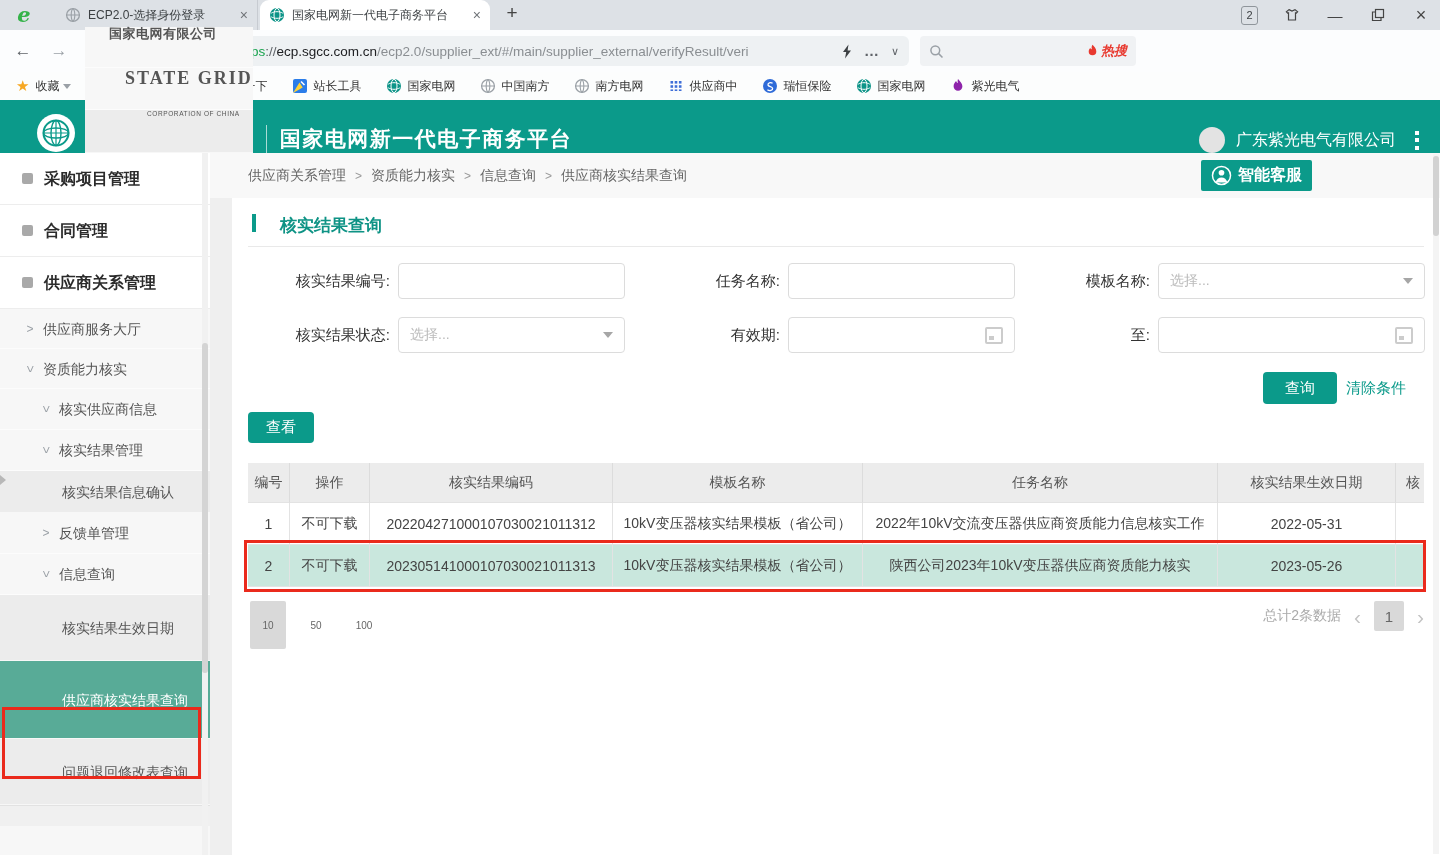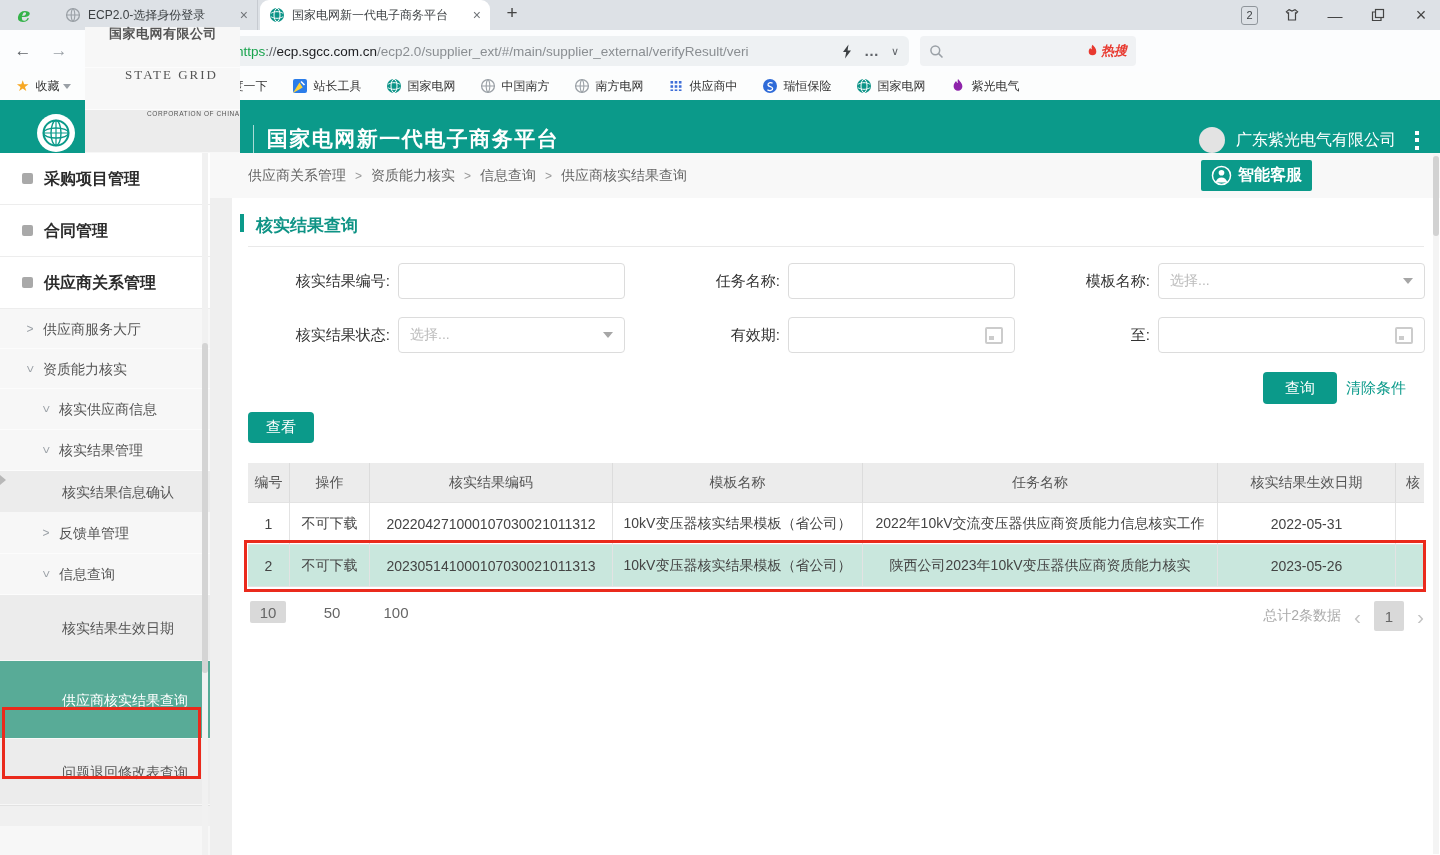--- a/index.html
+++ b/index.html
@@ -54,21 +54,21 @@
   .ic-star{color:#f7a824;font-size:15px;font-style:normal}
   .bk-caret{width:0;height:0;border-left:4px solid transparent;border-right:4px solid transparent;border-top:5px solid #9aa0a6;margin-left:4px}
   .bk{display:flex;align-items:center;gap:5px;margin-right:25px;white-space:nowrap}
   .bk .bico{width:16px;height:16px;flex:0 0 auto}
 
   
   .appheader{position:absolute;left:0;top:100px;right:0;height:53px;background:#0b9a8a;display:flex;align-items:flex-end;color:#fff}
   .sg-logo{width:40px;height:40px;margin-left:36px;flex:0 0 auto}
   .org{margin-left:9px;line-height:1.12}
   .org .l1{font-size:13px;font-weight:bold;letter-spacing:.5px}
-  .org .l2{font-size:13px;font-weight:normal;font-family:"Liberation Serif","DejaVu Serif",serif;letter-spacing:2px}
+  .org .l2{font-size:18px;font-weight:bold;font-family:"Liberation Serif","DejaVu Serif",serif;letter-spacing:2px}
   .org .l3{font-size:6.5px;letter-spacing:.6px}
   .hdr-div{width:1px;height:28px;background:rgba(255,255,255,.65);margin:0 13px}
   .hdr-title{font-size:21px;font-weight:bold;letter-spacing:1.5px}
   .hdr-right{margin-left:auto;display:flex;align-items:center;margin-right:18px}
   .avatar{width:26px;height:26px;border-radius:50%;background:#e3e3e3}
   .company{font-size:16px;margin-left:11px}
   .kebab{display:flex;flex-direction:column;gap:3.5px;margin-left:16px;padding:3px}
   .kebab i{width:4px;height:4px;background:#fff;display:block}
 
   
@@ -92,21 +92,21 @@
     border-bottom:5px solid transparent;border-left:6px solid #b8b8b8}
 
   
   .main{position:absolute;left:210px;top:153px;right:0;bottom:0;background:#efefef}
   .crumbbar{position:absolute;left:0;right:0;top:0;height:45px;background:#f8f8f8;display:flex;align-items:center;padding-left:38px;box-sizing:border-box}
   .crumb{font-size:14px;color:#666}
   .crumb-sep{font-size:12px;color:#999;margin:0 9px}
   .svc-btn{position:absolute;right:128px;top:7px;height:31px;background:#0b9a8a;border-radius:2px;color:#fff;
     display:flex;align-items:center;gap:6px;padding:0 10px;font-size:16px;font-weight:bold}
   .card{position:absolute;left:22px;top:45px;right:0;bottom:0;background:#fff}
-  .sec-title{position:absolute;left:8px;top:16px;display:flex;align-items:flex-start;gap:12px}
+  .sec-title{position:absolute;left:20px;top:16px;display:flex;align-items:flex-start;gap:24px}
   .sec-title .bar{width:4px;height:18px;background:#0b9a8a}
   .sec-title .txt{font-size:17px;font-weight:bold;color:#0e9385}
   .hr{position:absolute;left:16px;right:16px;top:48px;border-top:1px solid #e9e9e9}
 
   .fcell{position:absolute;display:flex;align-items:center;height:36px}
   .fr1{top:65px}.fr2{top:119px}
   .fc1{left:8px}.fc2{left:408px}.fc3{left:768px}
   .flab{text-align:right;padding-right:8px;font-size:15px;color:#333;flex:0 0 auto}
   .fc1 .flab{width:150px}.fc2 .flab{width:140px}.fc3 .flab{width:150px}
   .inp{width:227px;height:36px;border:1px solid #dcdcdc;border-radius:4px;background:#fff;box-sizing:border-box;
@@ -126,22 +126,22 @@
   .tbl-inner{width:1290px}
   .trow{display:flex}
   .tc{display:flex;align-items:center;justify-content:center;font-size:14px;box-sizing:border-box;
     border-right:1px solid #e3e3e3;border-bottom:1px solid #e3e3e3;color:#444;height:42px;background:#fff;text-align:center}
   .thead .tc{background:#ececec;color:#555;height:40px;border-right:1px solid #dcdcdc}
   .trow.hl .tc{background:#c9e7dd}
   .tc0{width:42px}.tc1{width:80px}.tc2{width:243px}.tc3{width:250px}.tc4{width:355px}.tc5{width:178px}
   .tc6{width:142px;justify-content:flex-start;padding-left:10px}
 
   .pgsizes{position:absolute;left:18px;top:403px;display:flex;align-items:center}
-  .psize{min-width:36px;height:22px;display:inline-flex;align-items:center;justify-content:center;color:#666;
-    font-size:15px;margin-right:28px}
+  .psize{min-width:36px;height:48px;display:inline-flex;align-items:center;justify-content:center;color:#666;
+    font-size:10px;margin-right:12px}
   .psize.active{background:#d9d9d9;border-radius:2px}
   .pgright{position:absolute;right:16px;top:403px;height:30px;display:flex;align-items:center;gap:13px}
   .pgtotal{color:#aaa;font-size:14px}
   .chev{color:#c3c3c3;font-size:21px;line-height:1}
   .pgbox{width:30px;height:30px;background:#d9d9d9;border-radius:2px;color:#666;display:flex;align-items:center;justify-content:center;font-size:15px}
 
   
   .anno{position:absolute;border:3px solid #ea2a1c;z-index:60;pointer-events:none;box-sizing:border-box}
   #anno-side{left:2px;top:707px;width:199px;height:72px}
   #anno-row{left:244px;top:540px;width:1182px;height:52px}

